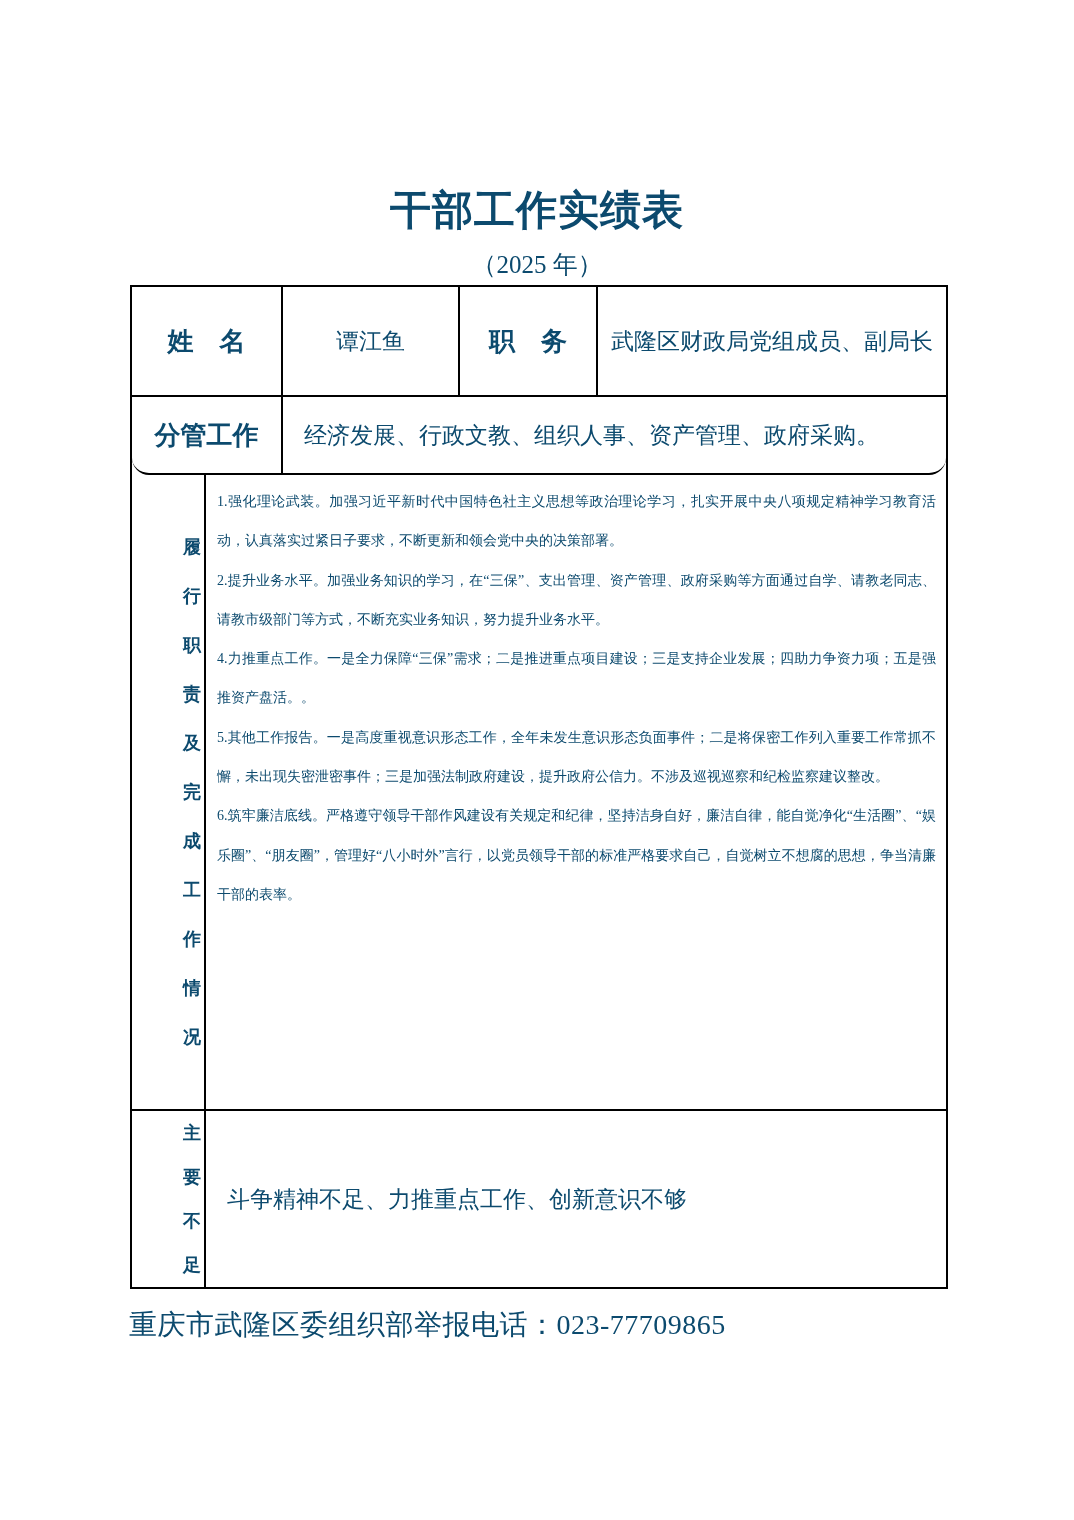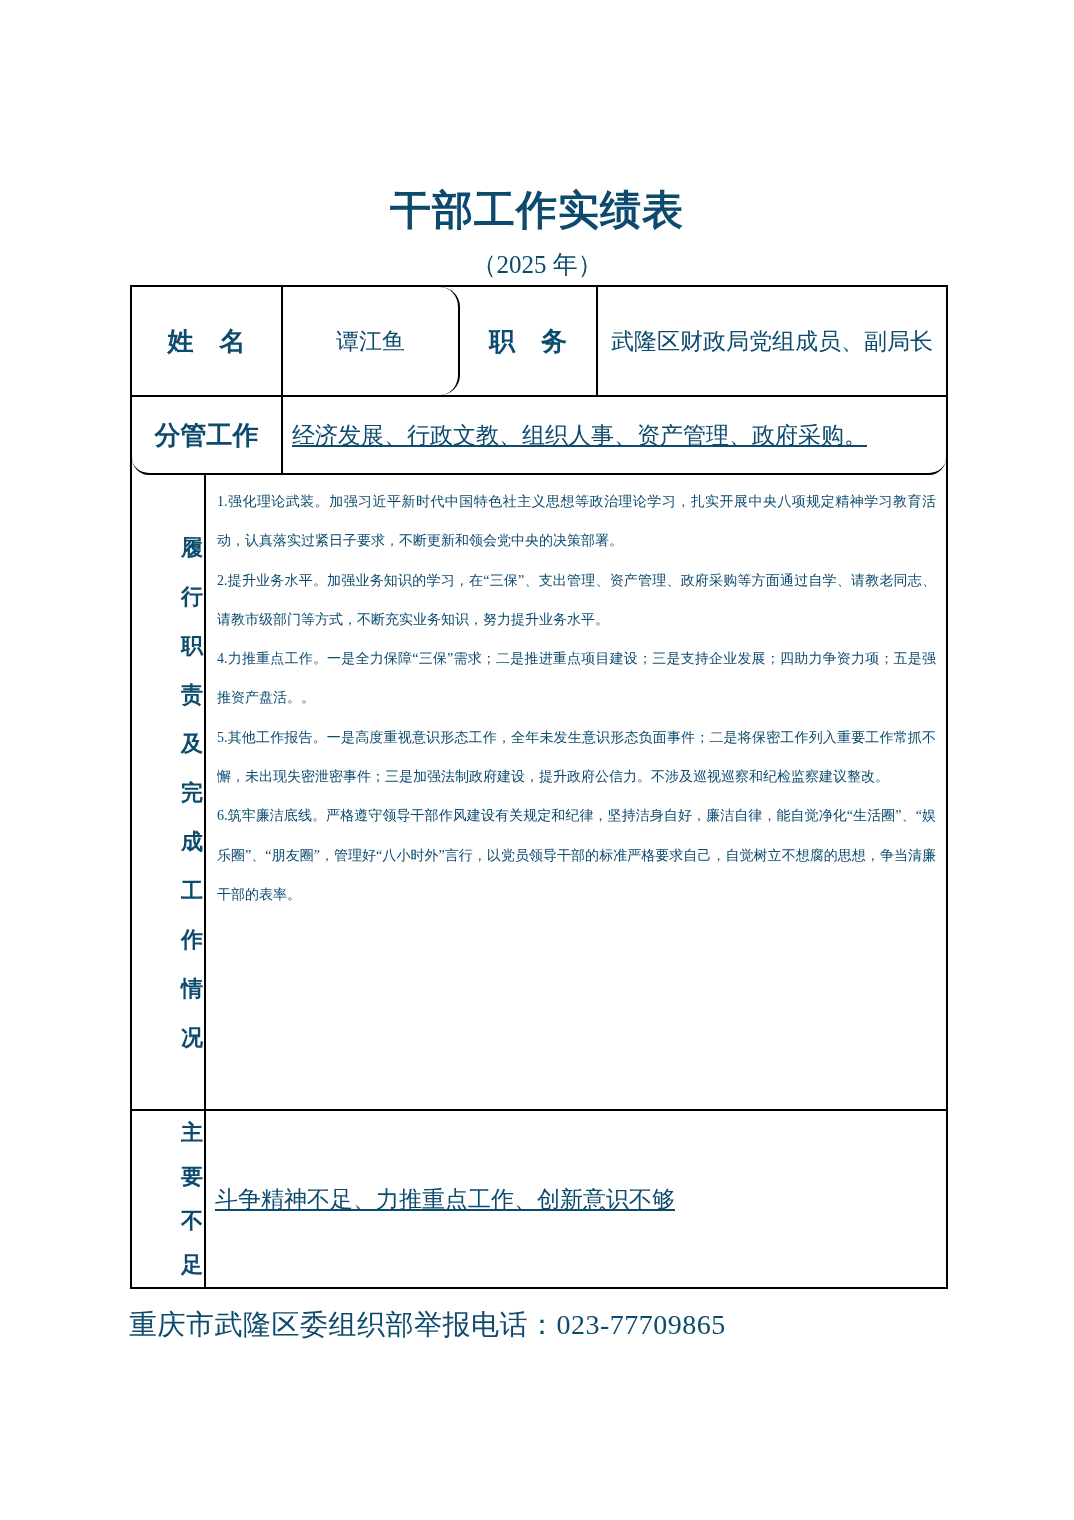--- a/index.html
+++ b/index.html
@@ -37,39 +37,39 @@
   }
   .row { display: flex; border-bottom: 2px solid #000; }
   .row:last-child { border-bottom: none; }
   .cell { border-right: 2px solid #000; display: flex; align-items: center; }
   .cell:last-child { border-right: none; }
   .row1 { height: 110px; }
   .row2 { height: 78px; border-radius: 17px; }
   .row3 { height: 636px; }
   .row4 { height: 176px; }
   .c1 { width: 151px; }
-  .c2 { width: 177px; border-radius: 20px; }
+  .c2 { width: 177px; }
   .c3 { width: 138px; }
   .flex1 { flex: 1; min-width: 0; }
   .narrow { width: 74px; }
   .label {
     justify-content: center;
     font-family: "Liberation Sans", "DejaVu Sans", sans-serif;
     font-weight: bold;
     font-size: 26px;
   }
   .value { font-size: 23px; justify-content: center; text-align: center; }
-  .value.left { justify-content: flex-start; text-align: left; padding-left: 9px; padding-right: 6px; text-decoration: underline; }
+  .value.left { justify-content: flex-start; text-align: left; padding-left: 21px; padding-right: 6px; }
   .pos-inner { max-width: 322px; margin: 0 auto; line-height: 47px; text-align: center; }
   .vert {
     width: 30px;
     text-align: center;
     word-break: break-all;
     line-height: 49px;
-    font-size: 22px;
+    font-size: 18px;
     margin-left: 48px;
   }
   .vert4 { line-height: 44px; }
   .paras {
     display: block;
     padding: 7px 10px 0 11px;
     font-size: 14px;
     line-height: 39.3px;
     text-align: justify;
     text-justify: inter-ideograph;

